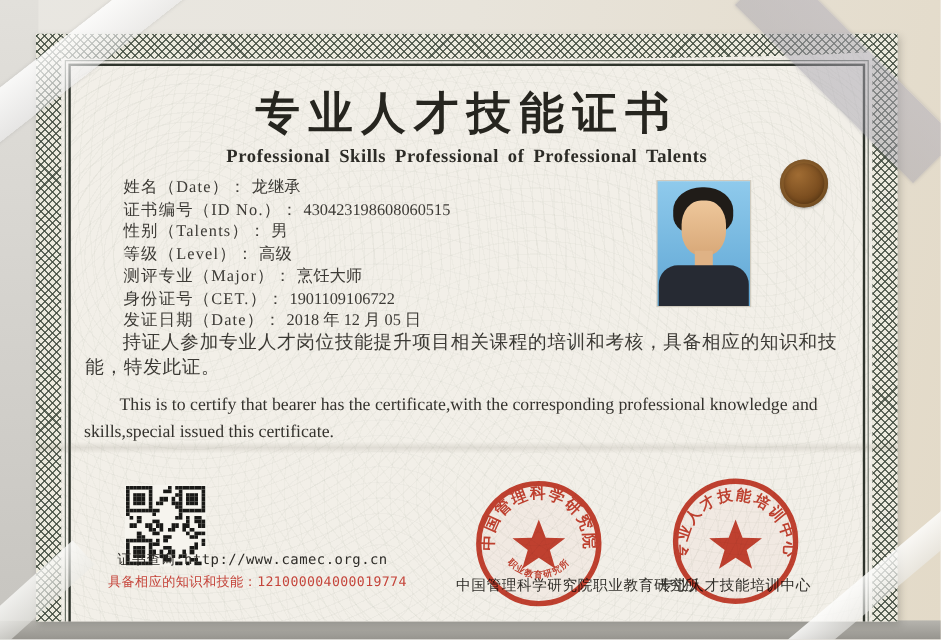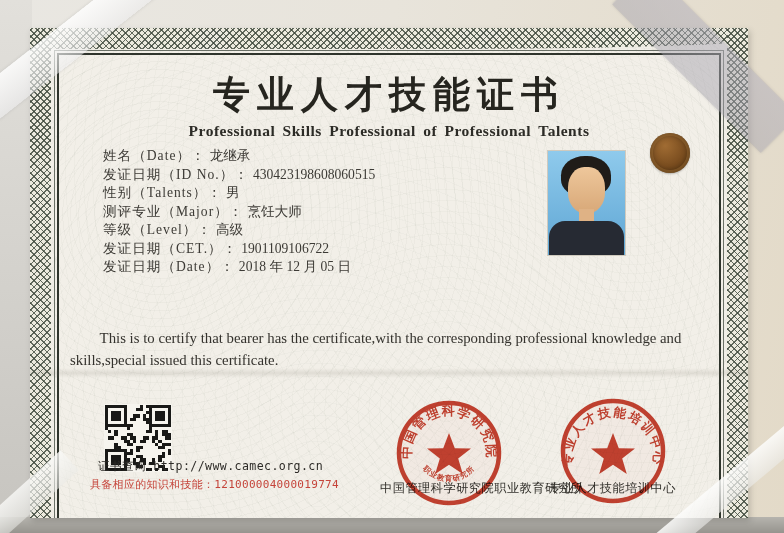--- a/index.html
+++ b/index.html
@@ -104,28 +104,29 @@
   <div class="band band-left"></div>
   <div class="band band-right"></div>
   <div class="inner-frame"></div>
   <div class="crease"></div>
 
   <div class="title">专业人才技能证书</div>
   <div class="subtitle">Professional Skills Professional of Professional Talents</div>
 
   <div class="fields">
     <div><span class="lbl">姓名（Date）：</span><span class="val">龙继承</span></div>
-    <div><span class="lbl">发证日期（ID No.）：</span><span class="val">430423198608060515</span></div>
+    <div><span class="lbl">证书编号（ID No.）：</span><span class="val">430423198608060515</span></div>
     <div><span class="lbl">性别（Talents）：</span><span class="val">男</span></div>
+    <div><span class="lbl">等级（Level）：</span><span class="val">高级</span></div>
     <div><span class="lbl">测评专业（Major）：</span><span class="val">烹饪大师</span></div>
-    <div><span class="lbl">等级（Level）：</span><span class="val">高级</span></div>
-    <div><span class="lbl">发证日期（CET.）：</span><span class="val">1901109106722</span></div>
+    <div><span class="lbl">身份证号（CET.）：</span><span class="val">1901109106722</span></div>
     <div><span class="lbl">发证日期（Date）：</span><span class="val">2018 年 12 月 05 日</span></div>
   </div>
 
+  <div class="body-cn">持证人参加专业人才岗位技能提升项目相关课程的培训和考核，具备相应的知识和技能，特发此证。</div>
   <div class="body-en">This is to certify that bearer has the certificate,with the corresponding professional knowledge and skills,special issued this certificate.</div>
 
   <div class="qr">
       <i style="grid-row:1;grid-column:1"></i>
       <i style="grid-row:1;grid-column:2"></i>
       <i style="grid-row:1;grid-column:3"></i>
       <i style="grid-row:1;grid-column:4"></i>
       <i style="grid-row:1;grid-column:5"></i>
       <i style="grid-row:1;grid-column:6"></i>
       <i style="grid-row:1;grid-column:7"></i>

